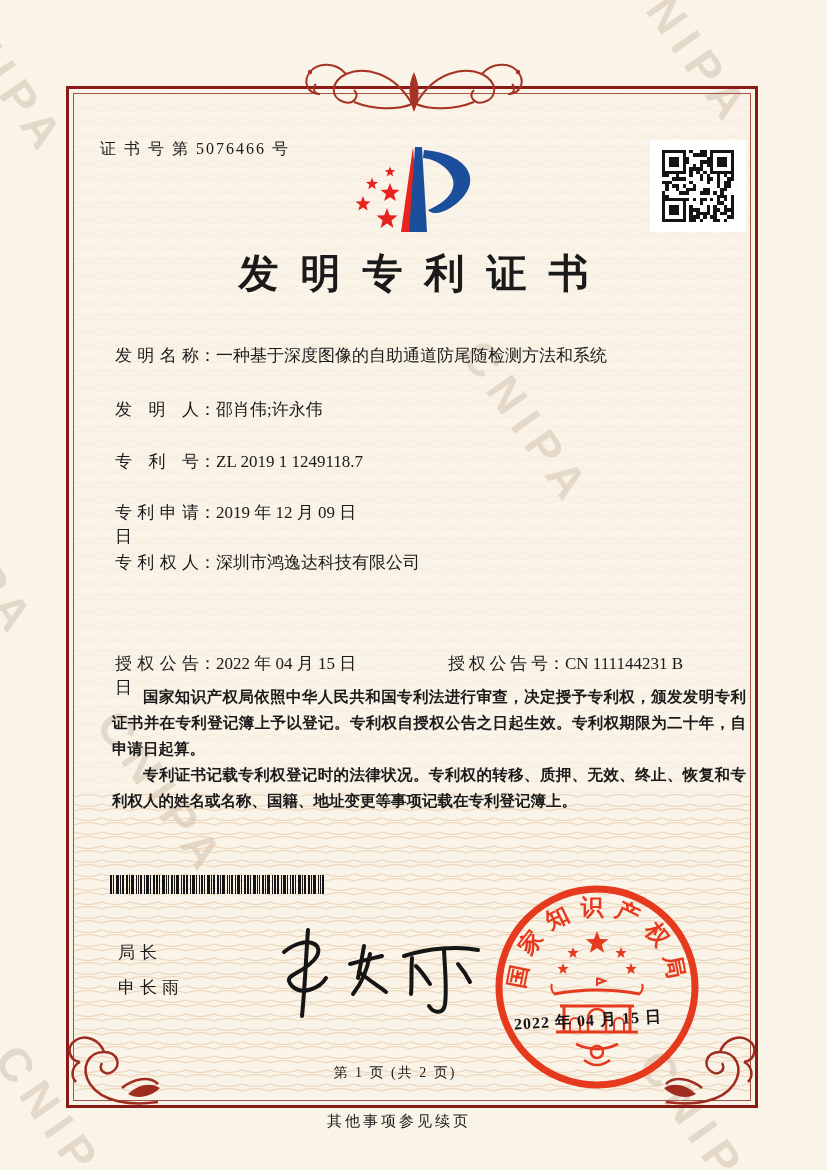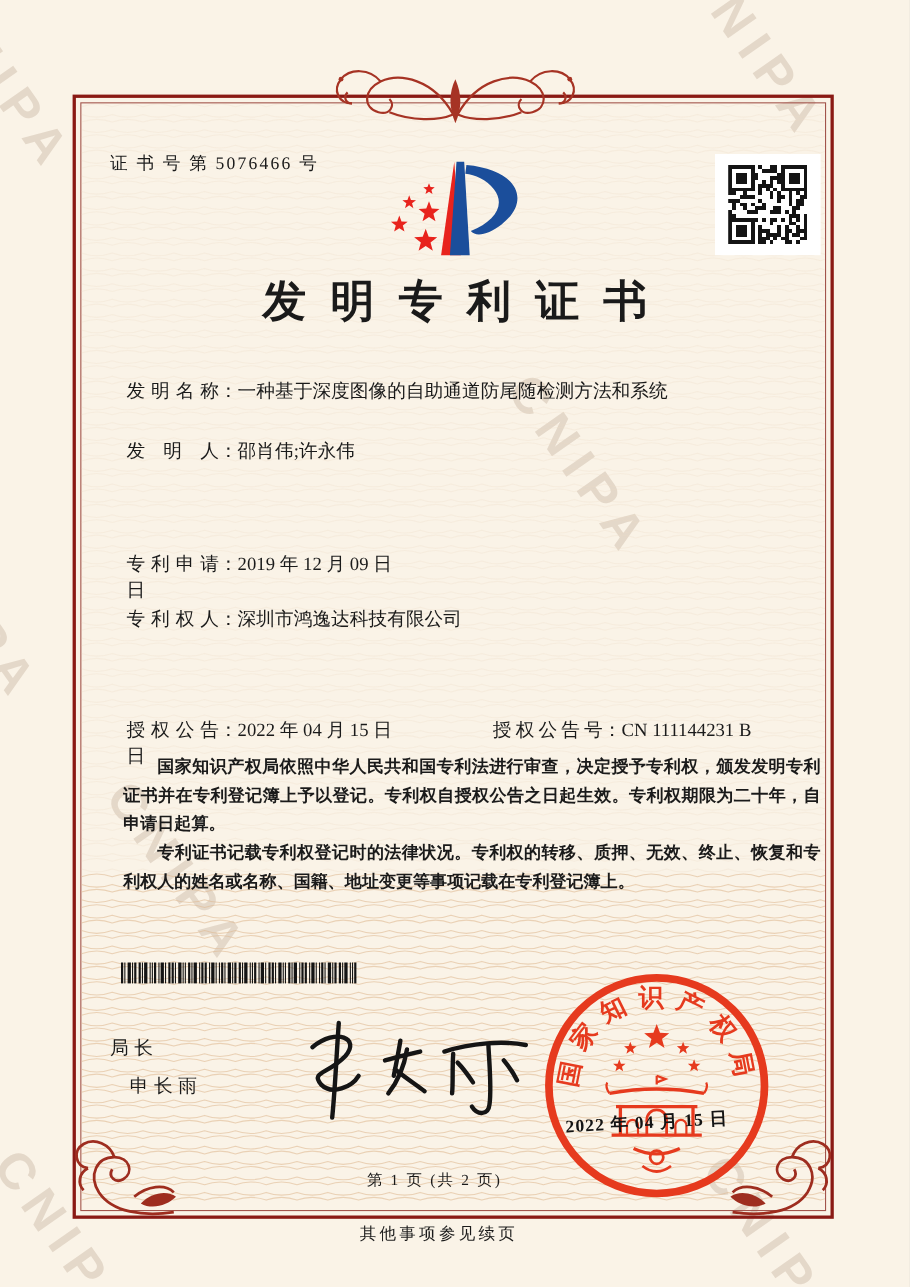--- a/index.html
+++ b/index.html
@@ -24,21 +24,21 @@
   .colon{display:inline-block;vertical-align:top;}
   .fvalue{display:inline-block;width:525px;vertical-align:top;}
   .fvalue-s{display:inline-block;vertical-align:top;}
   
   .para{position:absolute;left:112px;width:634px;font-size:15.5px;line-height:26px;
         text-align:justify;text-indent:2em;font-family:"DejaVu Serif","Liberation Serif",serif;font-weight:bold;}
   
   .barcode{left:110px;top:875px;width:220px;height:19px;display:flex;align-items:stretch;}
   .barcode i{display:block;height:100%;background:#141414;}
   
-  .sig-title{left:100px;top:941px;font-size:17px;letter-spacing:5px;}
+  .sig-title{left:118px;top:941px;font-size:17px;letter-spacing:5px;}
   .sig-name{left:118px;top:976px;font-size:17px;letter-spacing:5px;}
   
   .seal-date{left:514px;top:1010px;width:170px;font-size:16px;font-weight:bold;letter-spacing:1px;
              transform:rotate(-3deg);color:#141414;}
   
   .pagenum{left:0;top:1064px;width:790px;text-align:center;font-size:14px;letter-spacing:2px;}
   .footnote{left:0;top:1112px;width:778px;text-align:center;font-size:15px;letter-spacing:3px;
             font-family:"DejaVu Serif","Liberation Serif",serif;padding-left:20px;}
   .qr-pad{left:650px;top:140px;width:96px;height:92px;background:#ffffff;}
   svg{display:block;}
@@ -492,20 +492,23 @@
     </svg>
 
   <div class="abs title">发明专利证书</div>
 
   <div class="row" style="top:398px">
     <span class="flabel">发明人</span><span class="colon">：</span><span class="fvalue">邵肖伟;许永伟</span>
   </div>
   <div class="row" style="top:344px">
     <span class="flabel">发明名称</span><span class="colon">：</span><span class="fvalue">一种基于深度图像的自助通道防尾随检测方法和系统</span>
   </div>
+  <div class="row" style="top:450px">
+    <span class="flabel">专利号</span><span class="colon">：</span><span class="fvalue">ZL 2019 1 1249118.7</span>
+  </div>
   <div class="row" style="top:501px">
     <span class="flabel">专利申请日</span><span class="colon">：</span><span class="fvalue">2019 年 12 月 09 日</span>
   </div>
   <div class="row" style="top:551px">
     <span class="flabel">专利权人</span><span class="colon">：</span><span class="fvalue">深圳市鸿逸达科技有限公司</span>
   </div>
   <div class="row" style="top:652px">
     <span class="flabel">授权公告日</span><span class="colon">：</span><span class="fvalue-s">2022 年 04 月 15 日</span>
   </div>
   <div class="row" style="left:448px;top:652px">

